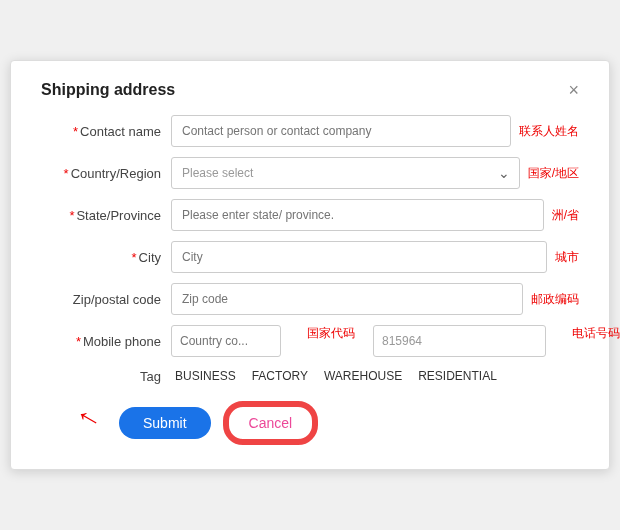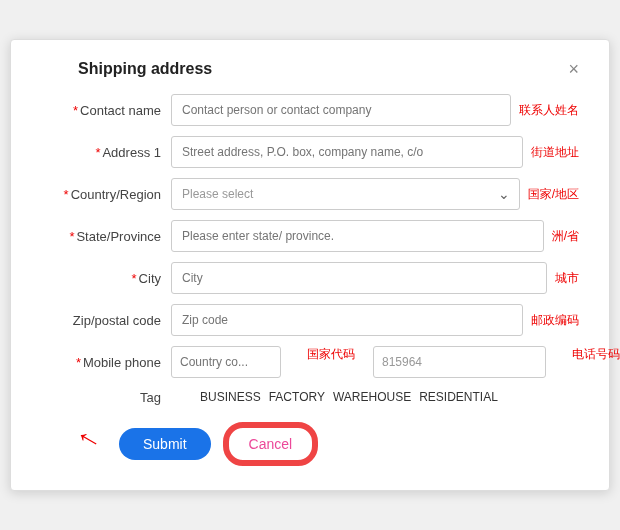--- a/index.html
+++ b/index.html
@@ -20,21 +20,20 @@
       width: 600px;
       padding: 20px 30px 24px 30px;
       position: relative;
       box-shadow: 0 2px 12px rgba(0,0,0,0.15);
     }
     .dialog-header {
       display: flex;
       align-items: center;
       justify-content: space-between;
       margin-bottom: 16px;
-      margin-left: 37px;
     }
     .dialog-title {
       font-size: 16px;
       font-weight: bold;
       color: #222;
     }
     .close-btn {
       cursor: pointer;
       font-size: 18px;
       color: #888;
@@ -137,21 +136,21 @@
       font-size: 13px;
       color: #444;
       padding-right: 10px;
       flex-shrink: 0;
       padding-top: 2px;
     }
     .tag-container {
       flex: 1;
       display: flex;
       flex-wrap: wrap;
-      margin-left: 25px;
+      gap: 8px;
     }
     .tag-item {
       font-size: 12px;
       color: #333;
       cursor: pointer;
       padding: 2px 4px;
     }
     .footer {
       display: flex;
       align-items: center;
@@ -198,27 +197,20 @@
   </div>
 
   <div class="form-row">
     <label class="form-label">
       <span class="required-star">*</span><span>Contact name</span>
     </label>
     <input class="form-input" type="text" placeholder="Contact person or contact company" style="">
     <span class="annotation">联系人姓名</span>
   </div>
 
-  <div class="form-row">
-    <label class="form-label">
-      <span class="required-star">*</span><span>Address 1</span>
-    </label>
-    <input class="form-input" type="text" placeholder="Street address, P.O. box, company name, c/o" style="">
-    <span class="annotation">街道地址</span>
-  </div>
 
 
   <div class="form-row">
     <label class="form-label">
       <span class="required-star">*</span><span>Country/Region</span>
     </label>
     <div class="select-wrapper">
       <select class="form-select">
         <option value="">Please select</option>
       </select>

